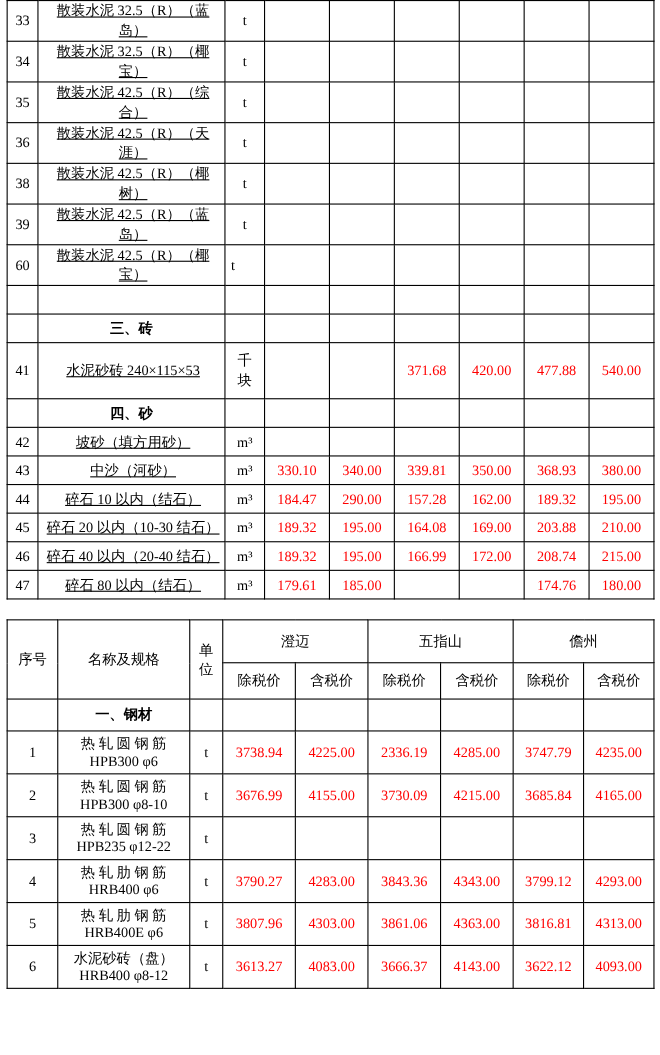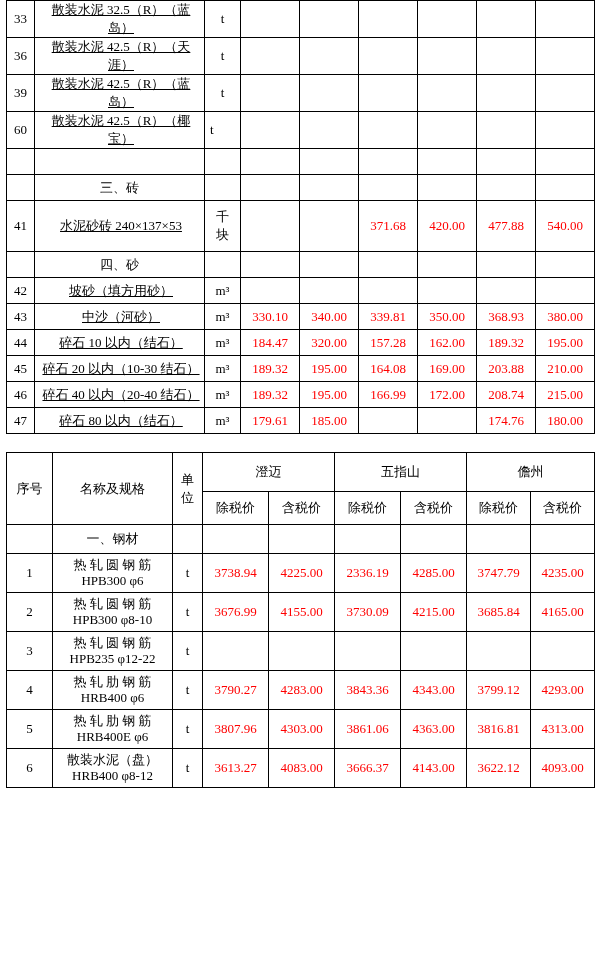--- a/index.html
+++ b/index.html
@@ -45,21 +45,21 @@
     padding-left: 6px !important;
     text-decoration: underline;
   }
   .price {
     color: #ff0000;
     font-family: "Liberation Serif", serif;
     font-size: 12.5px;
   }
   .cat {
     text-align: center;
-    font-weight: normal;
+    font-weight: bold;
   }
   .unit { font-size: 12.5px; }
   .hdr { font-size: 13px; }
   .namecell {
     text-align: center;
     line-height: 1.25;
     font-size: 13px;
     padding: 2px 4px !important;
   }
   .namecell .l1, .namecell .l2 { display: block; white-space: nowrap; }
@@ -89,22 +89,55 @@
         <td class="name">散装水泥 32.5（R）（蓝岛）</td>
         <td class="unit">t</td>
         <td class="price"></td>
         <td class="price"></td>
         <td class="price"></td>
         <td class="price"></td>
         <td class="price"></td>
         <td class="price"></td>
       </tr>
       <tr>
+        <td class="num">34</td>
+        <td class="name">散装水泥 32.5（R）（椰宝）</td>
+        <td class="unit">t</td>
+        <td class="price"></td>
+        <td class="price"></td>
+        <td class="price"></td>
+        <td class="price"></td>
+        <td class="price"></td>
+        <td class="price"></td>
+      </tr>
+      <tr>
+        <td class="num">35</td>
+        <td class="name">散装水泥 42.5（R）（综合）</td>
+        <td class="unit">t</td>
+        <td class="price"></td>
+        <td class="price"></td>
+        <td class="price"></td>
+        <td class="price"></td>
+        <td class="price"></td>
+        <td class="price"></td>
+      </tr>
+      <tr>
         <td class="num">36</td>
         <td class="name">散装水泥 42.5（R）（天涯）</td>
+        <td class="unit">t</td>
+        <td class="price"></td>
+        <td class="price"></td>
+        <td class="price"></td>
+        <td class="price"></td>
+        <td class="price"></td>
+        <td class="price"></td>
+      </tr>
+      <tr>
+        <td class="num">38</td>
+        <td class="name">散装水泥 42.5（R）（椰树）</td>
         <td class="unit">t</td>
         <td class="price"></td>
         <td class="price"></td>
         <td class="price"></td>
         <td class="price"></td>
         <td class="price"></td>
         <td class="price"></td>
       </tr>
       <tr>
         <td class="num">39</td>
@@ -148,21 +181,21 @@
         <td></td>
         <td></td>
         <td></td>
         <td></td>
         <td></td>
         <td></td>
       </tr>
 
       <tr>
         <td class="num" style="height:50px">41</td>
-        <td class="name">水泥砂砖 240×137×53</td>
+        <td class="name">水泥砂砖 240×115×53</td>
         <td class="unit">
           <span class="l1">千</span>
           <span class="l2">块</span>
         </td>
         <td class="price"></td>
         <td class="price"></td>
         <td class="price">371.68</td>
         <td class="price">420.00</td>
         <td class="price">477.88</td>
         <td class="price">540.00</td>
@@ -202,21 +235,21 @@
         <td class="price">368.93</td>
         <td class="price">380.00</td>
       </tr>
 
 
       <tr>
         <td class="num">44</td>
         <td class="name">碎石 10 以内（结石）</td>
         <td class="unit">m³</td>
         <td class="price">184.47</td>
-        <td class="price">320.00</td>
+        <td class="price">290.00</td>
         <td class="price">157.28</td>
         <td class="price">162.00</td>
         <td class="price">189.32</td>
         <td class="price">195.00</td>
       </tr>
       <tr>
         <td class="num">45</td>
         <td class="name">碎石 20 以内（10-30 结石）</td>
         <td class="unit">m³</td>
         <td class="price">189.32</td>
@@ -364,21 +397,21 @@
         <td class="price">3807.96</td>
         <td class="price">4303.00</td>
         <td class="price">3861.06</td>
         <td class="price">4363.00</td>
         <td class="price">3816.81</td>
         <td class="price">4313.00</td>
       </tr>
       <tr>
         <td class="num rowh">6</td>
         <td class="namecell">
-          <span class="l1">散装水泥（盘）</span>
+          <span class="l1">水泥砂砖（盘）</span>
           <span class="l2">HRB400 φ8-12</span>
         </td>
         <td class="unit">t</td>
         <td class="price">3613.27</td>
         <td class="price">4083.00</td>
         <td class="price">3666.37</td>
         <td class="price">4143.00</td>
         <td class="price">3622.12</td>
         <td class="price">4093.00</td>
       </tr>

